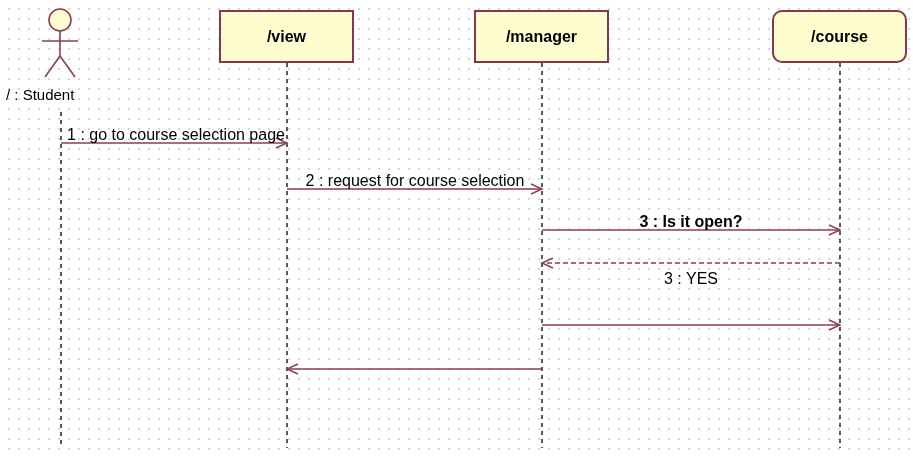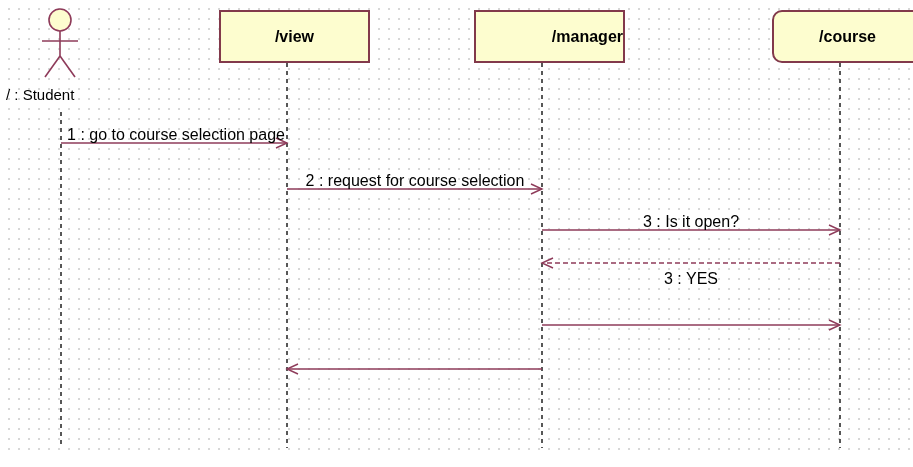--- a/index.html
+++ b/index.html
@@ -19,43 +19,43 @@
   .grid {
     position:absolute; left:0; top:0; width:913px; height:453px;
     background-image: radial-gradient(circle, var(--grid-dot) 1px, transparent 1.3px);
     background-size: 10px 10px;
     background-position: 4px 4px;
   }
   svg.layer { position:absolute; left:0; top:0; }
 
   
   .obj-box {
-    position:absolute; top:10px; width:151px; height:53px;
+    position:absolute; top:10px; width:135px; height:53px;
     background: var(--box-fill);
     border: 2px solid var(--box-border);
     display:flex; align-items:center; justify-content:center;
     font-weight:bold; font-size:16px; color: var(--text);
   }
   .box-view    { left:219px; }
-  .box-manager { left:474px;justify-content:flex-end; }
+  .box-manager { left:474px; }
   .box-course  { left:772px;border-radius:10px; }
 
   .actor-label {
     position:absolute; left:6px; top:86px;
     font-weight:normal; font-size:15px; color: var(--text);
     white-space:nowrap;
   }
 
   .msg-label {
     position:absolute; transform:translateX(-50%);
     font-size:16px; color: var(--text); white-space:nowrap;
   }
   .m1 { left:176px; top:126px; }
   .m2 { left:415px; top:172px; }
-  .m3 { left:691px; top:213px; }
+  .m3 { left:691px; top:213px;font-weight:bold; }
   .m4 { left:691px; top:270px; }
   .m5 { left:691px; top:308px; }
   .m6 { left:415px; top:376px; }
 
   
   .actor-fig line, .actor-fig circle { stroke: var(--message-line); stroke-width:1.6; }
   .actor-fig circle { fill: var(--box-fill); }
   .lifeline { stroke: var(--lifeline); stroke-width:1.6; stroke-dasharray:4 4; }
   .msg line, .msg polyline { stroke: var(--message-line); stroke-width:1.4; fill:none; }
   .msg.dashed line { stroke-dasharray:5 3; }

